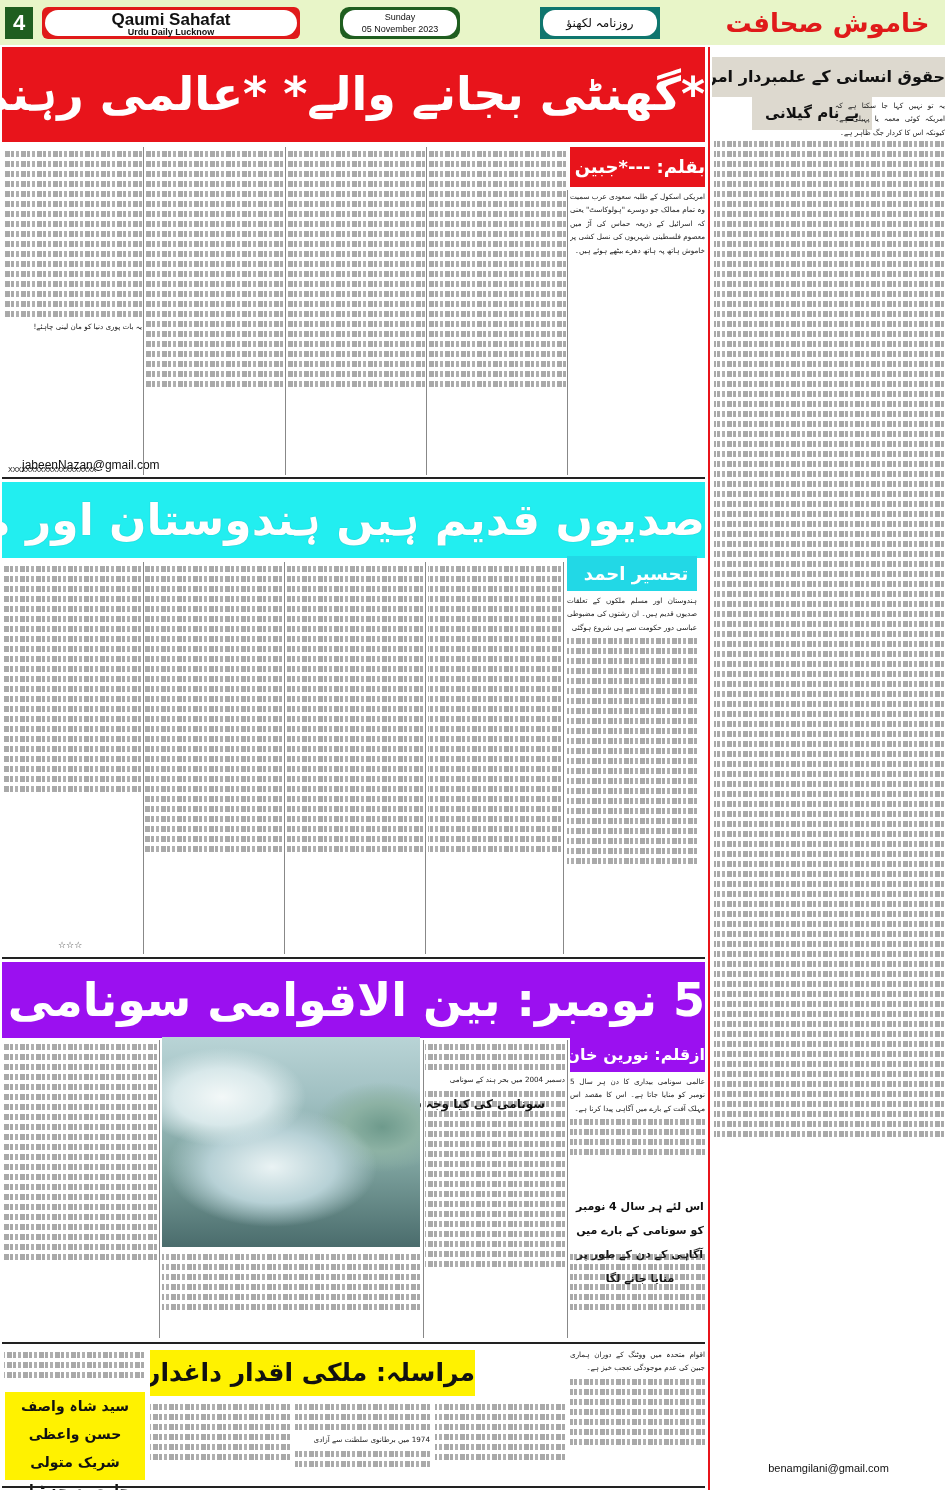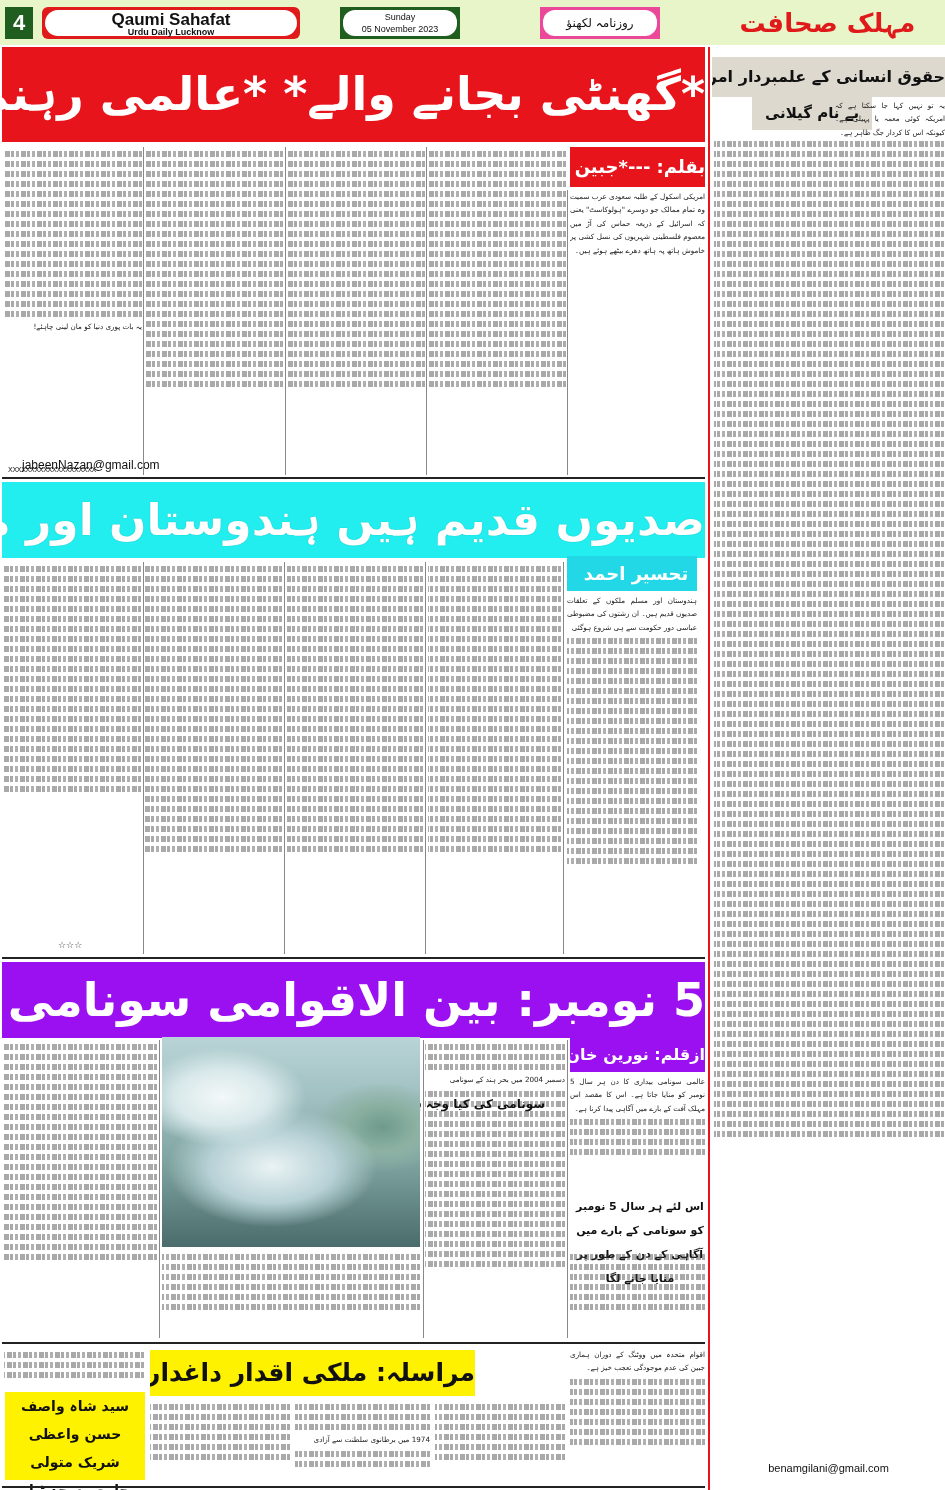--- a/index.html
+++ b/index.html
@@ -6,23 +6,23 @@
   html, body { width: 945px; height: 1490px; background: #fff; overflow: hidden; }
   body { position: relative; font-family: "DejaVu Sans", sans-serif; color: #111; }
 
   
   .masthead { position: absolute; left: 0; top: 0; width: 945px; height: 45px; background: #e8f5c8; }
   .page-num { position: absolute; left: 5px; top: 7px; width: 28px; height: 32px; background: #1f5e1f; color: #fff; font-family: "Liberation Sans", sans-serif; font-weight: bold; font-size: 22px; text-align: center; line-height: 32px; }
   .paper-name { position: absolute; left: 42px; top: 7px; width: 258px; height: 32px; background: #e01a1a; border-radius: 6px; padding: 3px; }
   .paper-name .inner { width: 100%; height: 100%; background: #fff; border-radius: 14px; text-align: center; font-family: "Liberation Sans", sans-serif; }
   .paper-name .t1 { font-weight: bold; font-size: 17px; line-height: 17px; display: block; padding-top: 1px; }
   .paper-name .t2 { font-weight: bold; font-size: 9px; line-height: 9px; display: block; }
-  .date-box { position: absolute; left: 340px; top: 7px; width: 120px; height: 32px; background: #1f5e1f; padding: 3px; }
+  .date-box { position: absolute; left: 340px; top: 7px; width: 120px; height: 32px; background: #1f5e1f; padding: 3px; border-radius: 9px; }
   .date-box .inner { width: 100%; height: 100%; background: #fff; border-radius: 12px; text-align: center; font-family: "Liberation Sans", sans-serif; font-size: 9px; line-height: 12px; padding-top: 1px; }
-  .roznama { position: absolute; left: 540px; top: 7px; width: 120px; height: 32px; background: #ec4899; padding: 3px; }
+  .roznama { position: absolute; left: 540px; top: 7px; width: 120px; height: 32px; background: #0f766e; padding: 3px; }
   .roznama .inner { width: 100%; height: 100%; background: #fff; border-radius: 12px; text-align: center; font-size: 12px; line-height: 26px; }
   .brand-urdu { position: absolute; left: 715px; top: 4px; width: 225px; height: 38px; color: #e01a1a; font-weight: bold; font-size: 26px; text-align: center; line-height: 38px; direction: rtl; }
 
   
   .banner { position: absolute; direction: rtl; text-align: center; font-weight: bold; overflow: hidden; white-space: nowrap; }
   .banner-red { left: 2px; top: 47px; width: 703px; height: 95px; background: #e8141b; color: #fff; font-size: 46px; line-height: 95px; }
   .banner-cyan { left: 2px; top: 482px; width: 703px; height: 76px; background: #22eef0; color: #fff; font-size: 44px; line-height: 76px; text-shadow: 0 0 1px #0aa; }
   .banner-purple { left: 2px; top: 962px; width: 703px; height: 76px; background: #9b10f0; color: #fff; font-size: 46px; line-height: 76px; }
   .banner-yellow { left: 150px; top: 1350px; width: 325px; height: 46px; background: #fff200; color: #111; font-size: 25px; line-height: 46px; }
 
@@ -71,21 +71,21 @@
   </div>
   <div class="date-box">
     <div class="inner">
       <div>Sunday</div>
       <div>05 November  2023</div>
     </div>
   </div>
   <div class="roznama">
     <div class="inner">روزنامہ لکھنؤ</div>
   </div>
-  <div class="brand-urdu">مہلک صحافت</div>
+  <div class="brand-urdu">خاموش صحافت</div>
 </div>
 
 <div class="banner banner-red">*گھنٹی بجانے والے* *عالمی رہنما*</div>
 <div class="byline byline-red">بقلم: ---*جبین نازاں*</div>
 
 <div class="col" style="left:570px;top:190px;width:135px;height:285px;">
   <span>امریکی اسکول کے طلبہ سعودی عرب سمیت وہ تمام ممالک جو دوسرے "ہولوکاسٹ" یعنی کہ اسرائیل کے ذریعہ حماس کی آڑ میں معصوم فلسطینی شہریوں کی نسل کشی پر خاموش ہاتھ پہ ہاتھ دھرے بیٹھے ہوئے ہیں۔</span>
 </div>
 <div class="col" style="left:428px;top:147px;width:138px;height:328px;">
   <span class="stripe"></span>
@@ -285,21 +285,21 @@
 <div class="rule-v" style="left:284px;top:562px;height:392px;"></div>
 <div class="rule-v" style="left:143px;top:562px;height:392px;"></div>
 <div class="rule-h" style="left:2px;top:957px;width:703px;"></div>
 
 <div class="banner banner-purple">5 نومبر: بین الاقوامی سونامی دن</div>
 <div class="byline byline-purple">ازقلم: نورین خان</div>
 <div class="col" style="left:570px;top:1075px;width:135px;height:100px;">
   <span>عالمی سونامی بیداری کا دن ہر سال 5 نومبر کو منایا جاتا ہے۔ اس کا مقصد اس مہلک آفت کے بارے میں آگاہی پیدا کرنا ہے۔</span>
   <span class="stripe"></span><span class="stripe"></span><span class="stripe"></span><span class="stripe"></span>
 </div>
-<div class="subhead" style="left:575px;top:1195px;width:130px;text-align:center;white-space:normal;font-size:11px;line-height:24px;">اس لئے ہر سال 5 نومبر کو سونامی کے بارے میں آگاہی کے دن کے طور پر منایا جانے لگا</div>
+<div class="subhead" style="left:575px;top:1195px;width:130px;text-align:center;white-space:normal;font-size:11px;line-height:24px;">اس لئے ہر سال 4 نومبر کو سونامی کے بارے میں آگاہی کے دن کے طور پر منایا جانے لگا</div>
 <div class="col" style="left:570px;top:1250px;width:135px;height:85px;">
   <span class="stripe"></span>
     <span class="stripe"></span>
     <span class="stripe"></span>
     <span class="stripe"></span>
     <span class="stripe"></span>
     <span class="stripe"></span>
 </div>
 <div class="col" style="left:425px;top:1040px;width:140px;height:295px;">
   <span class="stripe"></span><span class="stripe"></span><span class="stripe"></span>

